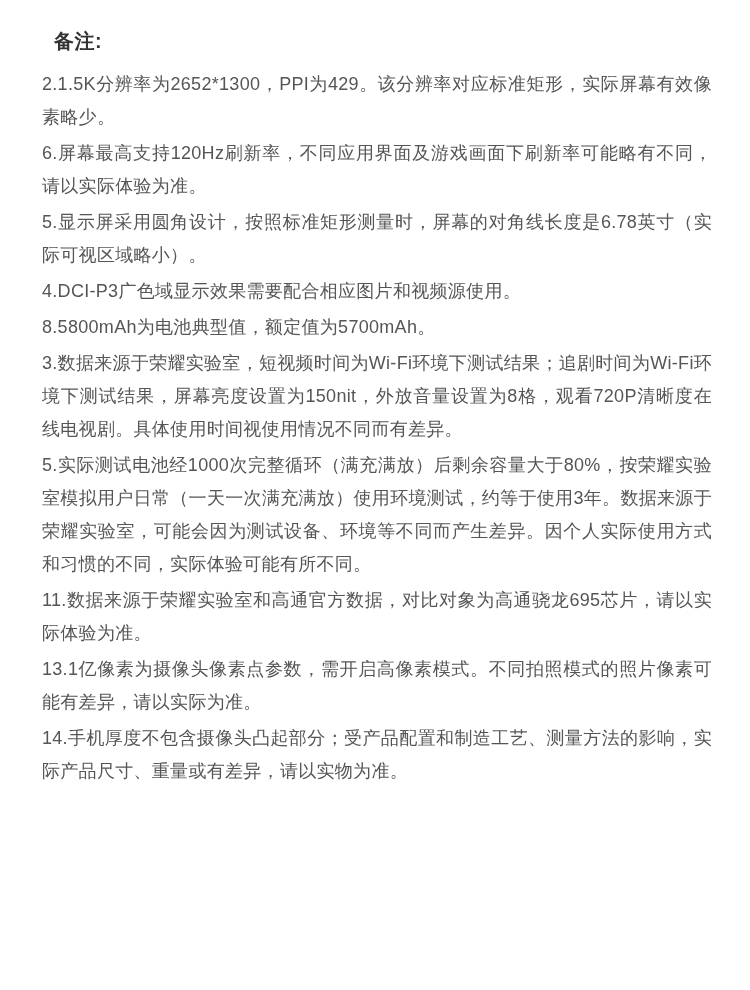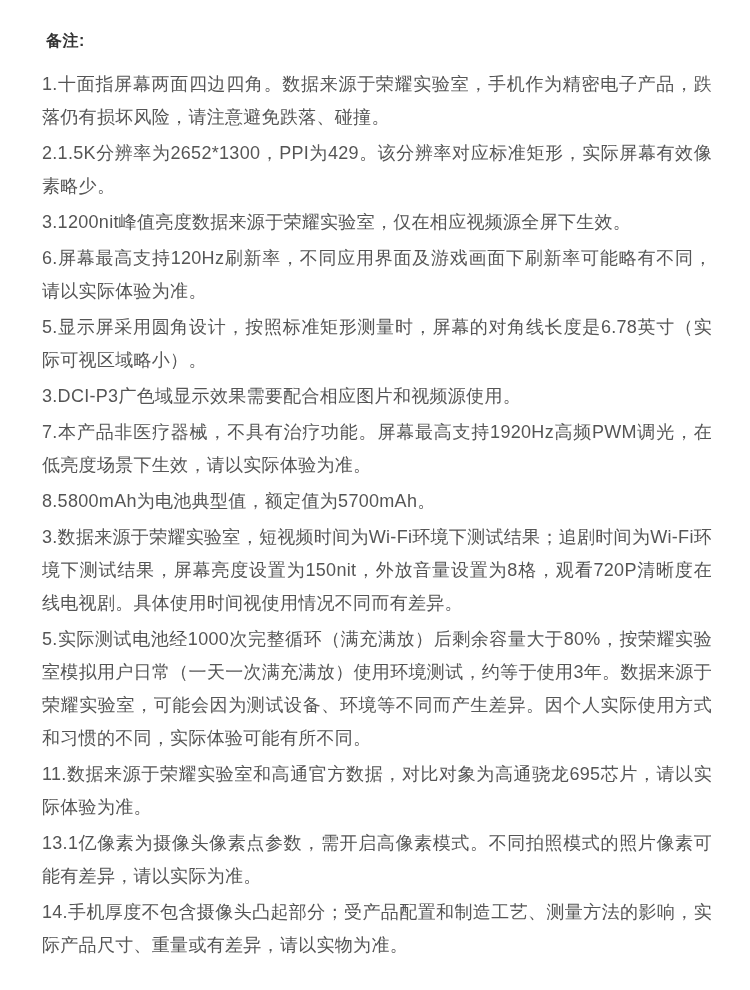--- a/index.html
+++ b/index.html
@@ -14,22 +14,22 @@
     font-family: "Liberation Sans", "DejaVu Sans", sans-serif;
   }
   .doc {
     box-sizing: border-box;
     width: 750px;
     height: 990px;
     padding: 26px 38px 20px 42px;
     background: #ffffff;
   }
   .doc h2 {
-    margin: 0 0 12px 4px;
-    font-size: 16px;
+    margin: 0 0 12px 12px;
+    font-size: 20px;
     line-height: 30px;
     font-weight: 700;
     color: #333333;
     letter-spacing: 0.5px;
   }
   .doc p {
     margin: 0 0 3px 0;
     font-size: 18px;
     line-height: 33px;
     font-weight: 400;
@@ -37,26 +37,23 @@
     text-align: justify;
     letter-spacing: 0.3px;
     word-break: break-all;
   }
 </style>
 </head>
 <body>
 
 <div class="doc">
   <h2>备注:</h2>
-  <p>1.十面指屏幕两面四边四角。数据来源于荣耀实验室，手机作为精密电子产品，跌落仍有损坏风险，请注意避免跌落、碰撞。</p>
   <p>2.1.5K分辨率为2652*1300，PPI为429。该分辨率对应标准矩形，实际屏幕有效像素略少。</p>
-  <p>3.1200nit峰值亮度数据来源于荣耀实验室，仅在相应视频源全屏下生效。</p>
   <p>6.屏幕最高支持120Hz刷新率，不同应用界面及游戏画面下刷新率可能略有不同，请以实际体验为准。</p>
   <p>5.显示屏采用圆角设计，按照标准矩形测量时，屏幕的对角线长度是6.78英寸（实际可视区域略小）。</p>
-  <p>3.DCI-P3广色域显示效果需要配合相应图片和视频源使用。</p>
-  <p>7.本产品非医疗器械，不具有治疗功能。屏幕最高支持1920Hz高频PWM调光，在低亮度场景下生效，请以实际体验为准。</p>
+  <p>4.DCI-P3广色域显示效果需要配合相应图片和视频源使用。</p>
   <p>8.5800mAh为电池典型值，额定值为5700mAh。</p>
   <p>3.数据来源于荣耀实验室，短视频时间为Wi-Fi环境下测试结果；追剧时间为Wi-Fi环境下测试结果，屏幕亮度设置为150nit，外放音量设置为8格，观看720P清晰度在线电视剧。具体使用时间视使用情况不同而有差异。</p>
   <p>5.实际测试电池经1000次完整循环（满充满放）后剩余容量大于80%，按荣耀实验室模拟用户日常（一天一次满充满放）使用环境测试，约等于使用3年。数据来源于荣耀实验室，可能会因为测试设备、环境等不同而产生差异。因个人实际使用方式和习惯的不同，实际体验可能有所不同。</p>
   <p>11.数据来源于荣耀实验室和高通官方数据，对比对象为高通骁龙695芯片，请以实际体验为准。</p>
   <p>13.1亿像素为摄像头像素点参数，需开启高像素模式。不同拍照模式的照片像素可能有差异，请以实际为准。</p>
   <p>14.手机厚度不包含摄像头凸起部分；受产品配置和制造工艺、测量方法的影响，实际产品尺寸、重量或有差异，请以实物为准。</p>
 </div>
 
 </body></html>

